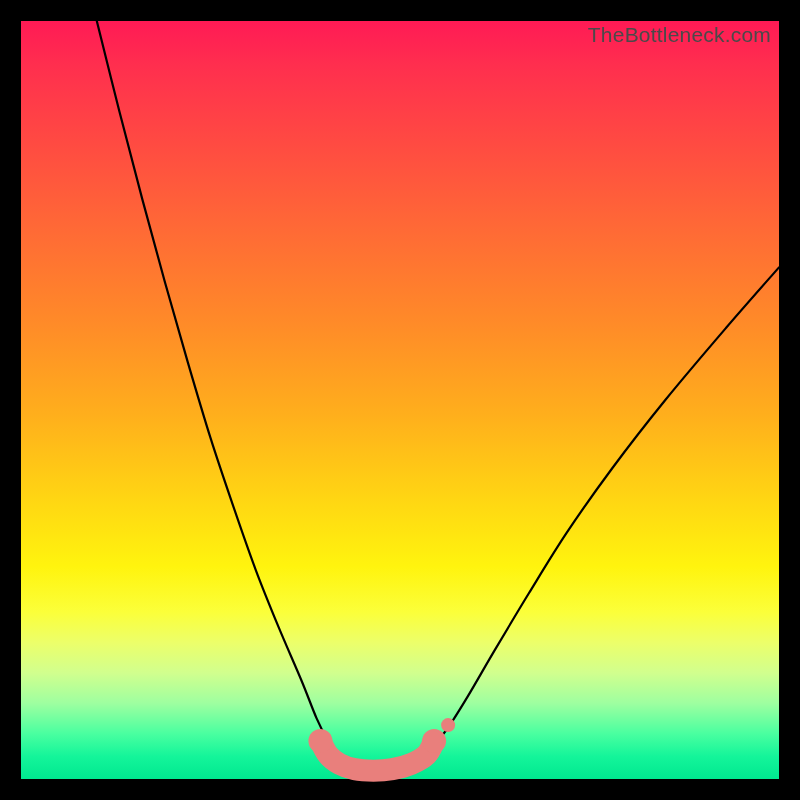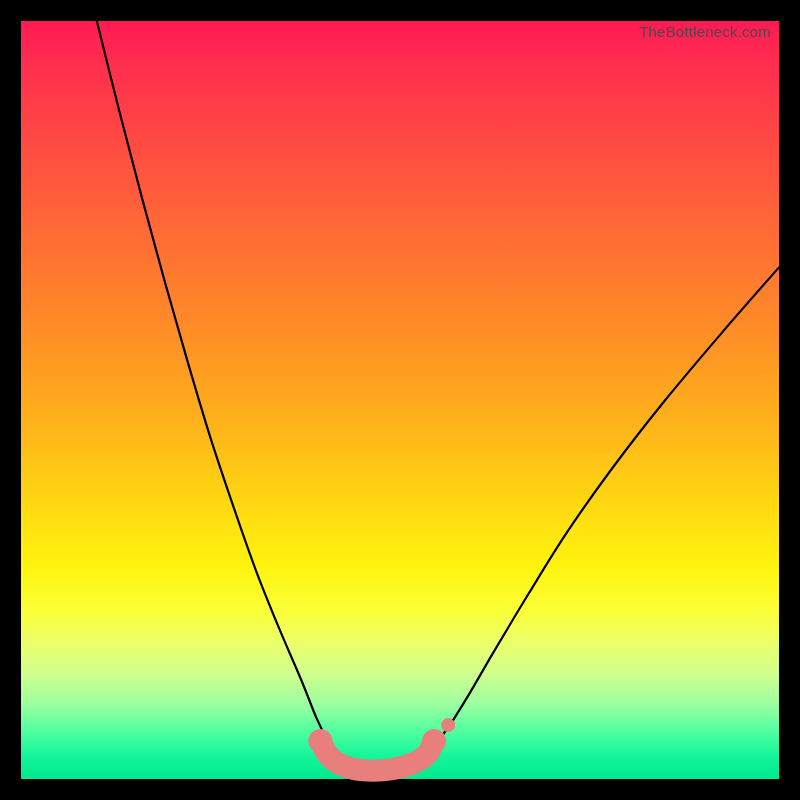--- a/index.html
+++ b/index.html
@@ -41,21 +41,21 @@
       #4affa0 94%,
       #14f59a 97%,
       #00e890 100%
     );
   }
   .watermark {
     position: absolute;
     top: 2px;
     right: 8px;
     color: #4a4a4a;
-    font-size: 15px;
+    font-size: 21px;
     font-weight: 400;
     letter-spacing: 0.2px;
     user-select: none;
   }
   svg.curves {
     position: absolute;
     left: 0;
     top: 0;
     width: 758px;
     height: 758px;

